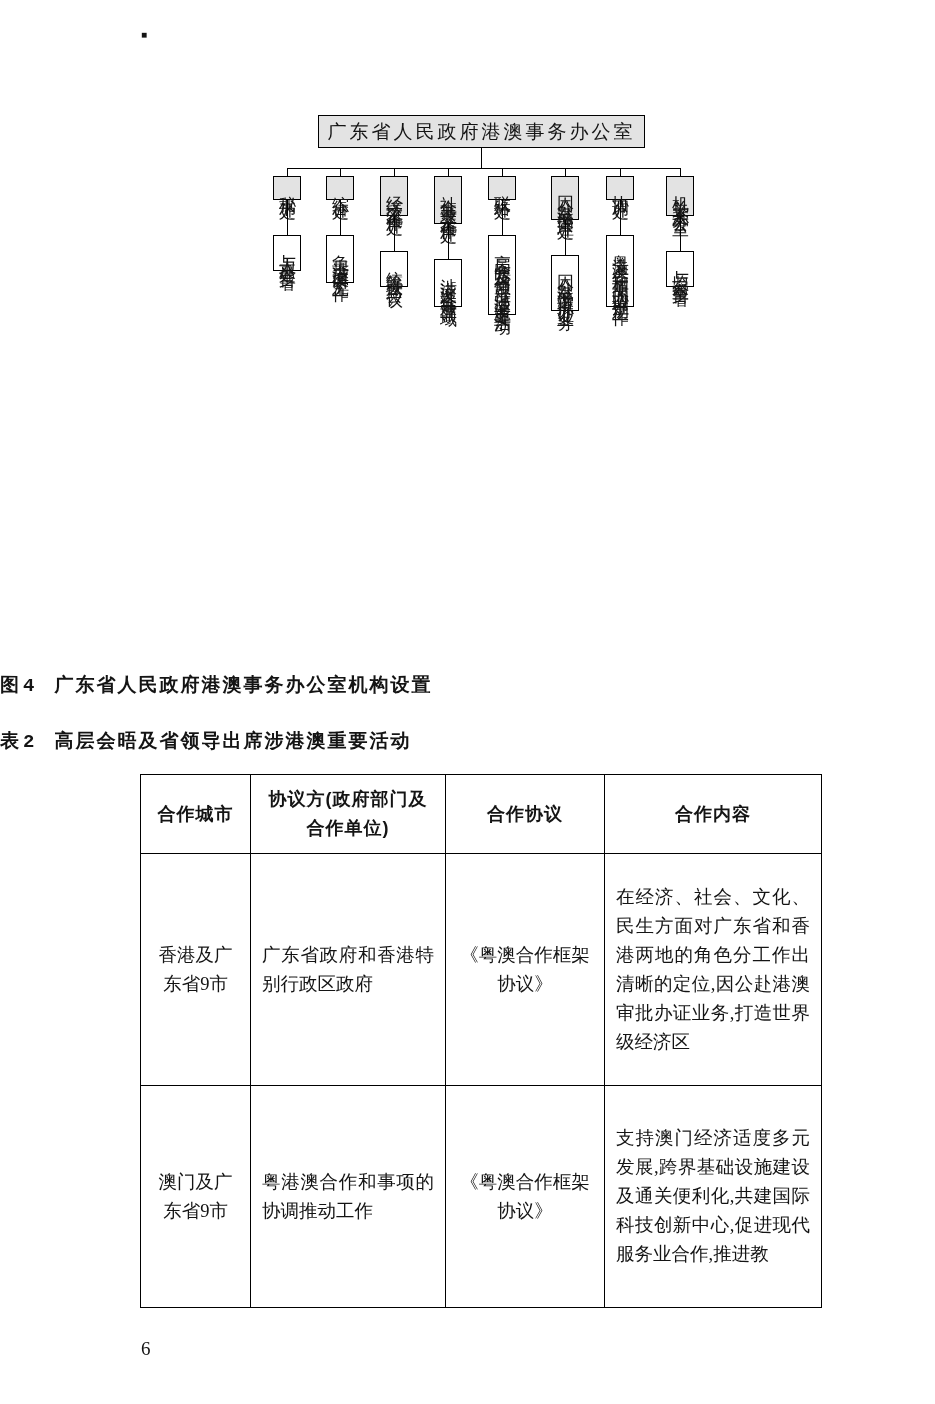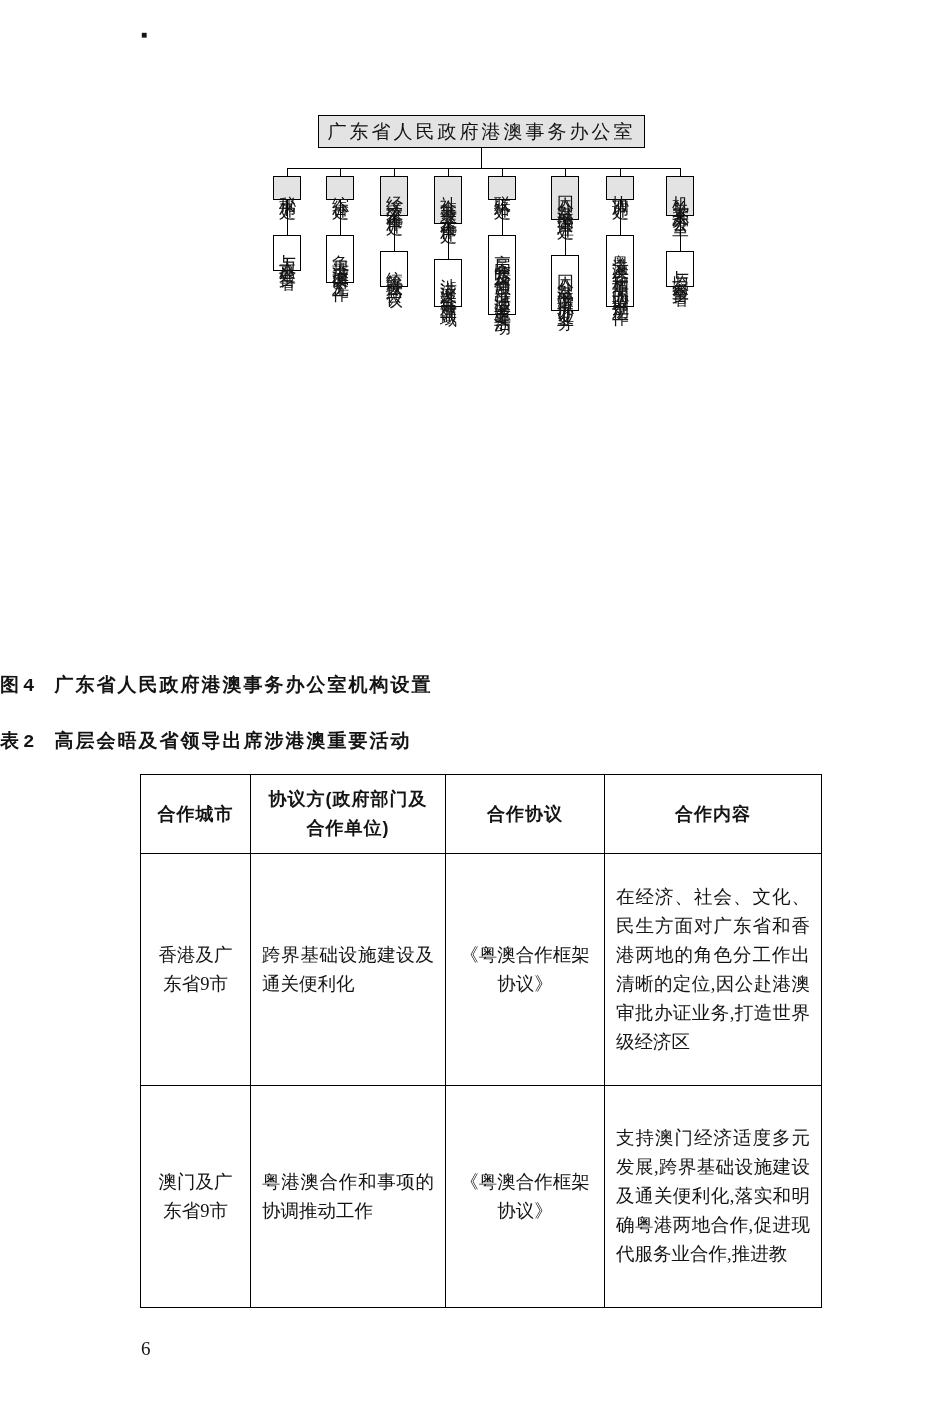--- a/index.html
+++ b/index.html
@@ -170,26 +170,26 @@
     <tr class="hdr">
       <th>合作城市</th>
       <th>协议方(政府部门及合作单位)</th>
       <th>合作协议</th>
       <th>合作内容</th>
     </tr>
   </thead>
   <tbody>
     <tr class="row-1">
       <td class="cell-city">香港及广东省9市</td>
-      <td class="cell-parties">跨界基础设施建设及通关便利化</td>
+      <td class="cell-parties">广东省政府和香港特别行政区政府</td>
       <td class="cell-agreement">《粤澳合作框架协议》</td>
       <td class="cell-content">在经济、社会、文化、民生方面对广东省和香港两地的角色分工作出清晰的定位,因公赴港澳审批办证业务,打造世界级经济区</td>
     </tr>
     <tr class="row-2">
       <td class="cell-city">澳门及广东省9市</td>
       <td class="cell-parties">粤港澳合作和事项的协调推动工作</td>
       <td class="cell-agreement">《粤澳合作框架协议》</td>
-      <td class="cell-content">支持澳门经济适度多元发展,跨界基础设施建设及通关便利化,落实和明确粤港两地合作,促进现代服务业合作,推进教</td>
+      <td class="cell-content">支持澳门经济适度多元发展,跨界基础设施建设及通关便利化,共建国际科技创新中心,促进现代服务业合作,推进教</td>
     </tr>
   </tbody>
 </table>
 
 <div class="page-number">6</div>
 
 </body></html>

